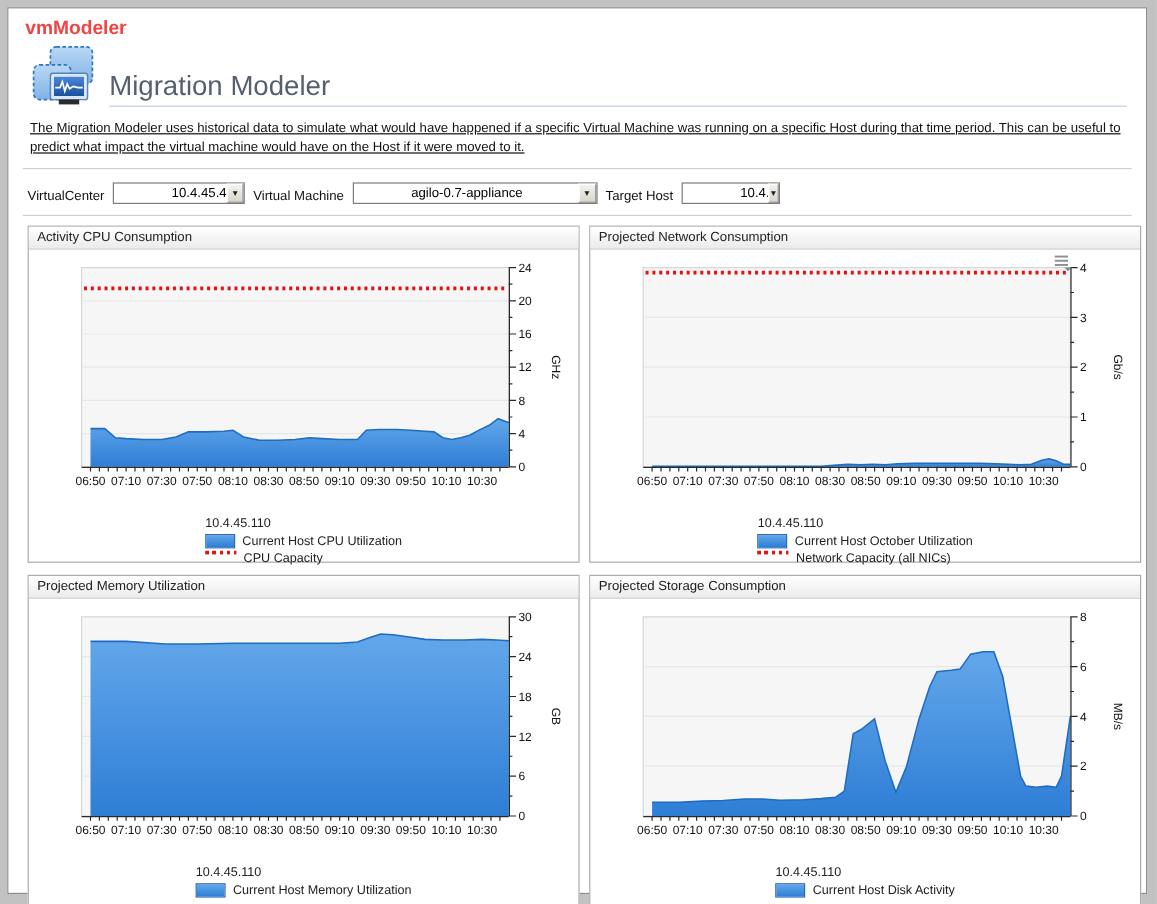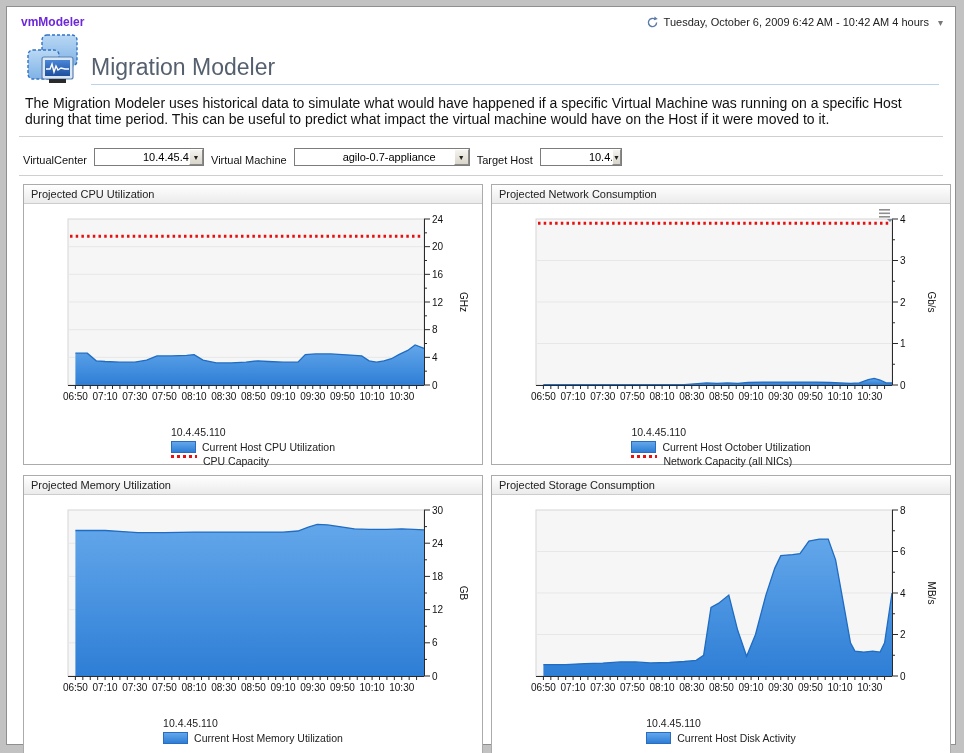--- a/index.html
+++ b/index.html
@@ -1,30 +1,30 @@
 <!DOCTYPE html>
 <html><head>
 <meta charset="utf-8">
 <style>
   html,body{margin:0;padding:0;width:964px;height:753px;overflow:hidden;
     font-family:"Liberation Sans","DejaVu Sans",sans-serif;background:#c2c2c2;}
   .page{position:absolute;left:6px;top:6px;width:948px;height:737px;
     background:#fff;border:1px solid #8f8f8f;}
   
   .topbar{display:flex;justify-content:space-between;align-items:center;padding:8px 12px 2px 14px;}
-  .appname{font-size:12px;font-weight:bold;color:#6d28d9;}
+  .appname{font-size:16px;font-weight:bold;color:#ef4444;}
   .timectl{display:flex;align-items:center;gap:5px;font-size:11px;color:#222;cursor:pointer;}
   .timectl .caret{color:#777;font-size:10px;padding-left:4px;}
   
   .title-row{display:flex;align-items:flex-end;margin:2px 16px 0 18px;}
   .title-line{flex:1;display:flex;align-items:flex-end;border-bottom:1px solid #bcd2e8;
     padding-bottom:5px;margin-left:10px;}
   .page-title{font-size:23px;font-weight:400;color:#55606e;margin:0;line-height:1;}
   
-  .desc{margin:10px 18px 0 18px;font-size:14px;color:#111;line-height:16px;}
+  .desc{margin:10px 18px 0 18px;font-size:11px;color:#111;line-height:16px;text-decoration:underline;}
   .rule{border:none;border-top:1px solid #cfcfcf;margin:9px 12px 0 12px;}
   
   .controls{display:flex;align-items:flex-end;gap:7px;margin:8px 0 0 16px;font-size:11px;color:#111;height:21px;}
   .selbox{display:inline-flex;align-items:center;justify-content:space-between;height:18px;
     border:1px solid #7c7c7c;background:#fff;box-sizing:border-box;cursor:pointer;}
   .selbox .val{padding:0 4px;font-size:11px;color:#000;white-space:nowrap;overflow:hidden;margin-left:44px;}
   .selbox .btn{width:15px;height:16px;display:flex;align-items:center;justify-content:center;
     background:linear-gradient(#f4f3ef,#d9d5c9);border:1px solid;border-color:#fff #8a8a8a #8a8a8a #fff;
     font-size:7px;color:#222;box-sizing:border-box;}
   
@@ -43,28 +43,20 @@
   .sw-area{width:25px;height:12px;background:linear-gradient(#63a7ea,#2e7ed6);border:1px solid #2a6cc0;box-sizing:border-box;}
   .sw-cap{width:26px;height:3px;background:repeating-linear-gradient(90deg,#e61010 0 3px,rgba(0,0,0,0) 3px 6px);}
 </style>
 </head>
 <body>
 
 <div class="page">
 
   <div class="topbar">
     <span class="appname">vmModeler</span>
-    <span class="timectl">
-      <svg width="13" height="13" viewBox="0 0 13 13">
-        <path d="M10.6 6.5 a4.1 4.1 0 1 1 -1.3-3" stroke="#5b7aa6" fill="none" stroke-width="1.4"></path>
-        <path d="M8.6 0.6 l3.2 2.4 -3.9 1.2 z" fill="#5b7aa6"></path>
-      </svg>
-      <span>Tuesday, October 6, 2009 6:42 AM - 10:42 AM 4 hours</span>
-      <span class="caret">▾</span>
-    </span>
   </div>
 
   <div class="title-row">
     <svg width="56" height="52" viewBox="0 0 56 52">
       <defs>
         <linearGradient id="icbl" x1="0" y1="0" x2="0" y2="1">
           <stop offset="0" stop-color="#b9d8f4"></stop>
             <stop offset="1" stop-color="#7fb2e6"></stop>
         </linearGradient>
         <linearGradient id="icscr" x1="0" y1="0" x2="0" y2="1">
@@ -87,35 +79,35 @@
   <div class="desc">The Migration Modeler uses historical data to simulate what would have happened if a specific Virtual Machine was running on a specific Host during that time period. This can be useful to predict what impact the virtual machine would have on the Host if it were moved to it.</div>
   <hr class="rule">
 
   <div class="controls">
     <span>VirtualCenter</span>
     <span class="selbox" style="width:110px">
       <span class="val">10.4.45.4</span>
       <span class="btn">▼</span>
     </span>
     <span>Virtual Machine</span>
-    <span class="selbox" style="width:176px">
+    <span class="selbox" style="width:204px">
       <span class="val">agilo-0.7-appliance</span>
       <span class="btn">▼</span>
     </span>
     <span>Target Host</span>
     <span class="selbox" style="width:82px">
       <span class="val">10.4.45.110</span>
       <span class="btn">▼</span>
     </span>
   </div>
   <hr class="rule">
 
   <div class="charts">
     <div class="panel">
-      <div class="panel-hd">Projected CPU Utilization</div>
+      <div class="panel-hd">Activity CPU Consumption</div>
       <div class="panel-bd">
         <svg class="chart" width="450" height="218">
             <defs>
               <linearGradient id="grad0" x1="0" y1="0" x2="0" y2="1">
                 <stop offset="0" stop-color="#63a7ea"></stop>
                 <stop offset="1" stop-color="#2e7ed6"></stop>
               </linearGradient>
             </defs>
             <rect x="40" y="12" width="356" height="166" fill="#f6f6f6" stroke="#d6d6d6" stroke-width="1"></rect>
             <line x1="40" y1="150.33333333333334" x2="396" y2="150.33333333333334" stroke="#e7e7e7" stroke-width="1"></line>

